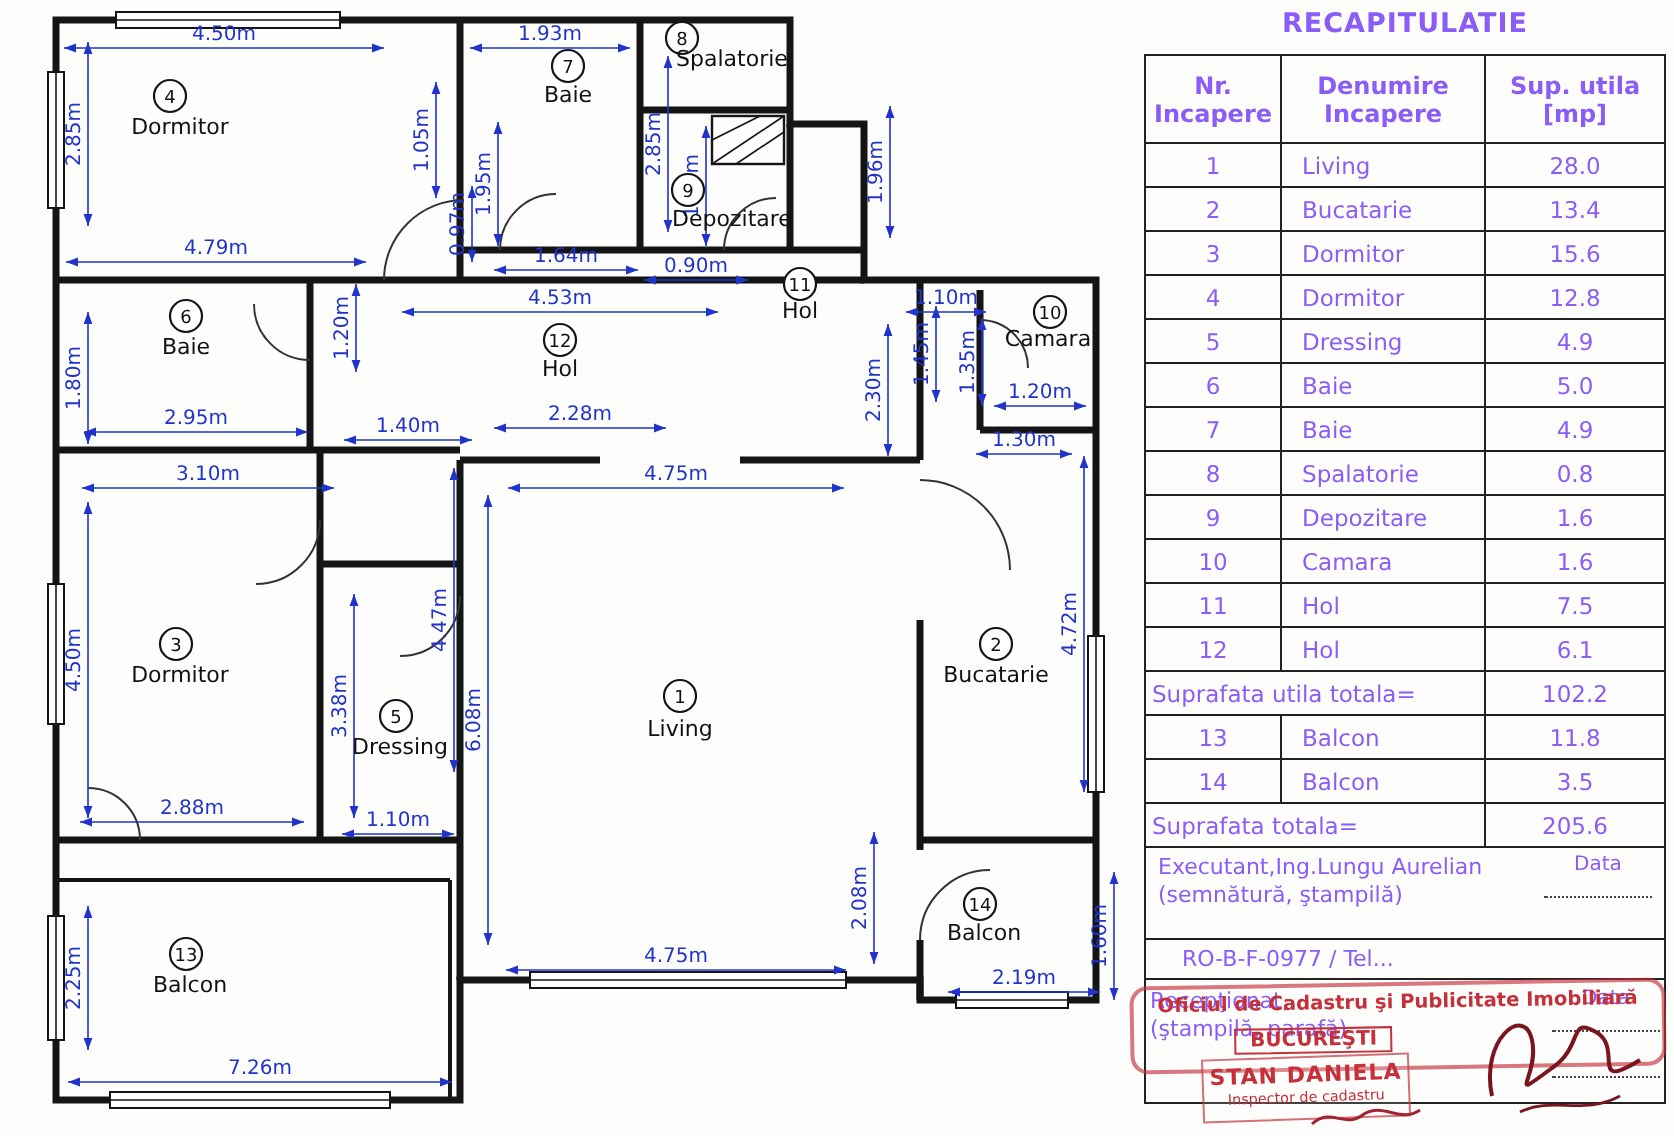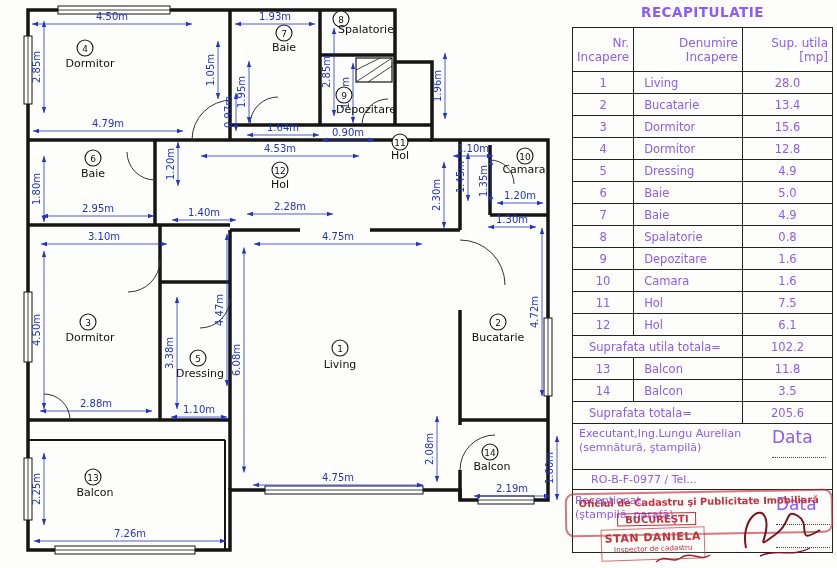--- a/index.html
+++ b/index.html
@@ -10,30 +10,30 @@
   .wall{stroke:#151515;stroke-width:3.5;fill:none}
   .wall.thin{stroke-width:2}
   .door{stroke:#333;stroke-width:1;fill:none}
   .win{fill:#fff;stroke:#151515;stroke-width:1}
   .winline{stroke:#151515;stroke-width:.8}
   
   .recap{position:absolute;left:572px;top:4px;width:261px;color:#8b5cf6}
   .recap-title{text-align:center;font-size:13.5px;font-weight:bold;letter-spacing:.5px;margin-bottom:7px}
   table{border-collapse:collapse;width:100%;font-size:11.5px}
   th,td{border:1px solid #222;padding:1px 4px;vertical-align:middle}
-  thead th{font-weight:normal;font-size:12px;height:44px;text-align:right}
+  thead th{font-weight:bold;font-size:12px;height:44px;text-align:center}
   td.nr{width:57px;text-align:center}
   td.name{padding-left:10px}
   td.sup{width:90px;text-align:center}
   tr.data-row td{height:22px}
-  td.tlabel{padding-left:16px;height:22px}
+  td.tlabel{padding-left:3px;height:22px}
   .foot-cell{height:46px;vertical-align:top;padding:3px 6px}
   .foot-flex{display:flex;justify-content:space-between;font-size:11px}
   .foot-left div{line-height:1.25}
-  .data-col{text-align:left;font-size:17px}
+  .data-col{text-align:center;font-size:10px}
   .dots{display:block;width:54px;border-bottom:1.6px dotted #444;height:9px;margin-top:2px}
   .license-cell{font-size:11px;height:20px;padding-left:18px}
   .recep-cell{height:62px;vertical-align:top;padding:4px 2px}
   
   .stamp{position:absolute;color:#c5303a}
   .stamp-ocpi{left:565px;top:491px;width:268px;height:44px;border:2px solid rgba(197,48,58,.65);border-radius:9px;transform:rotate(-1deg);padding-top:3px;background:rgba(255,255,255,0.0)}
   .stamp-line1{font-size:9.8px;font-weight:bold;text-align:center;white-space:nowrap}
   .stamp-city{display:inline-block;border:1.5px solid #c5303a;font-size:10px;font-weight:bold;padding:0 7px;margin:3px 0 0 50px}
   .stamp-stan{left:601px;top:528px;width:104px;height:32px;border:1.2px solid rgba(197,48,58,.7);text-align:center;transform:rotate(-2deg);background:rgba(255,255,255,.15)}
   .stamp-name{font-size:11px;font-weight:bold;letter-spacing:.5px;margin-top:2px}

